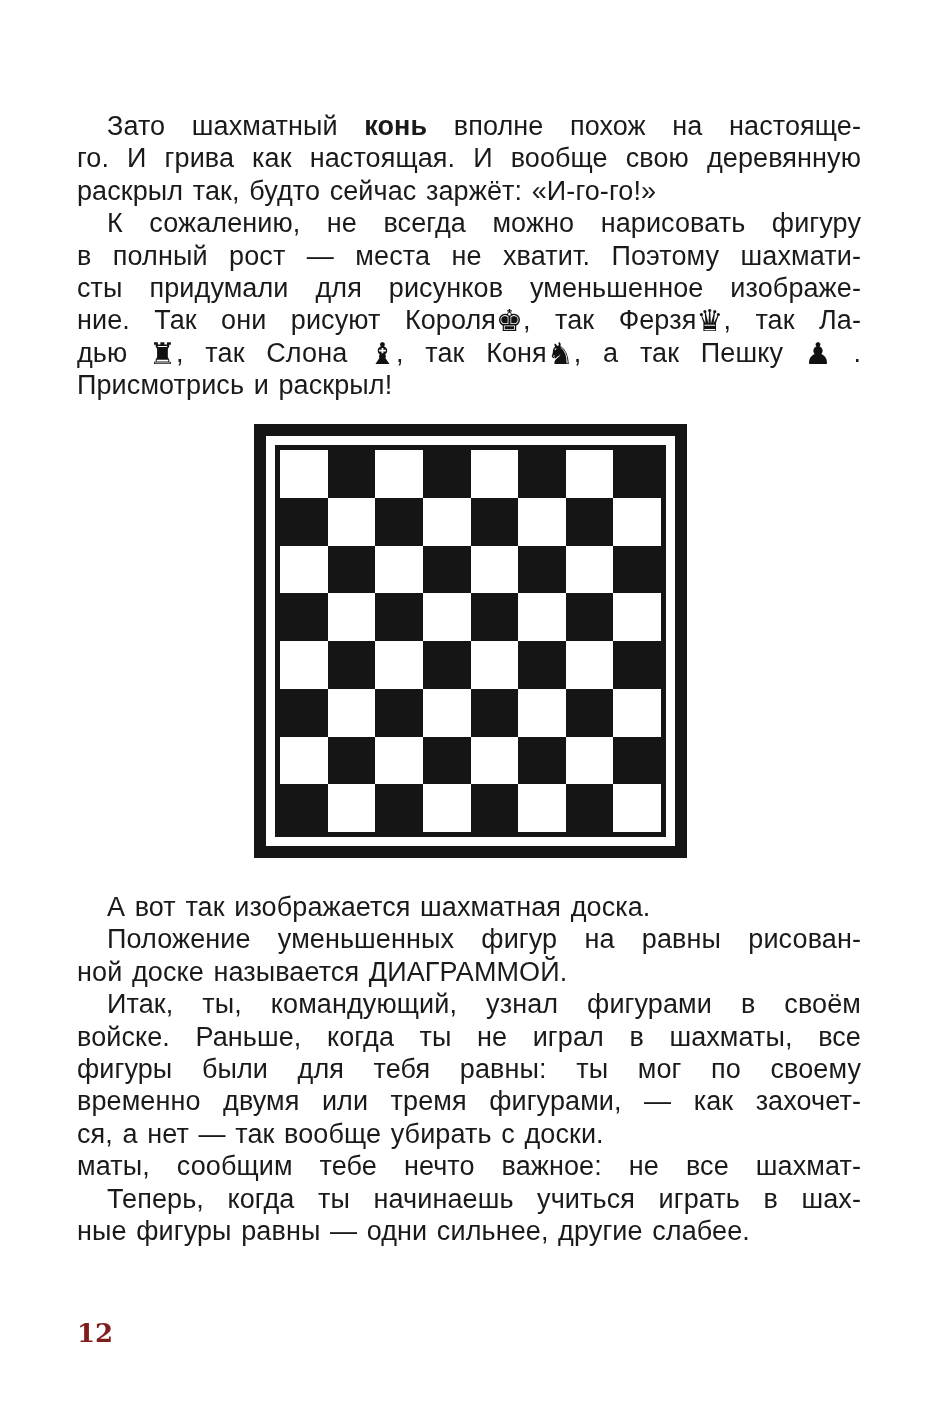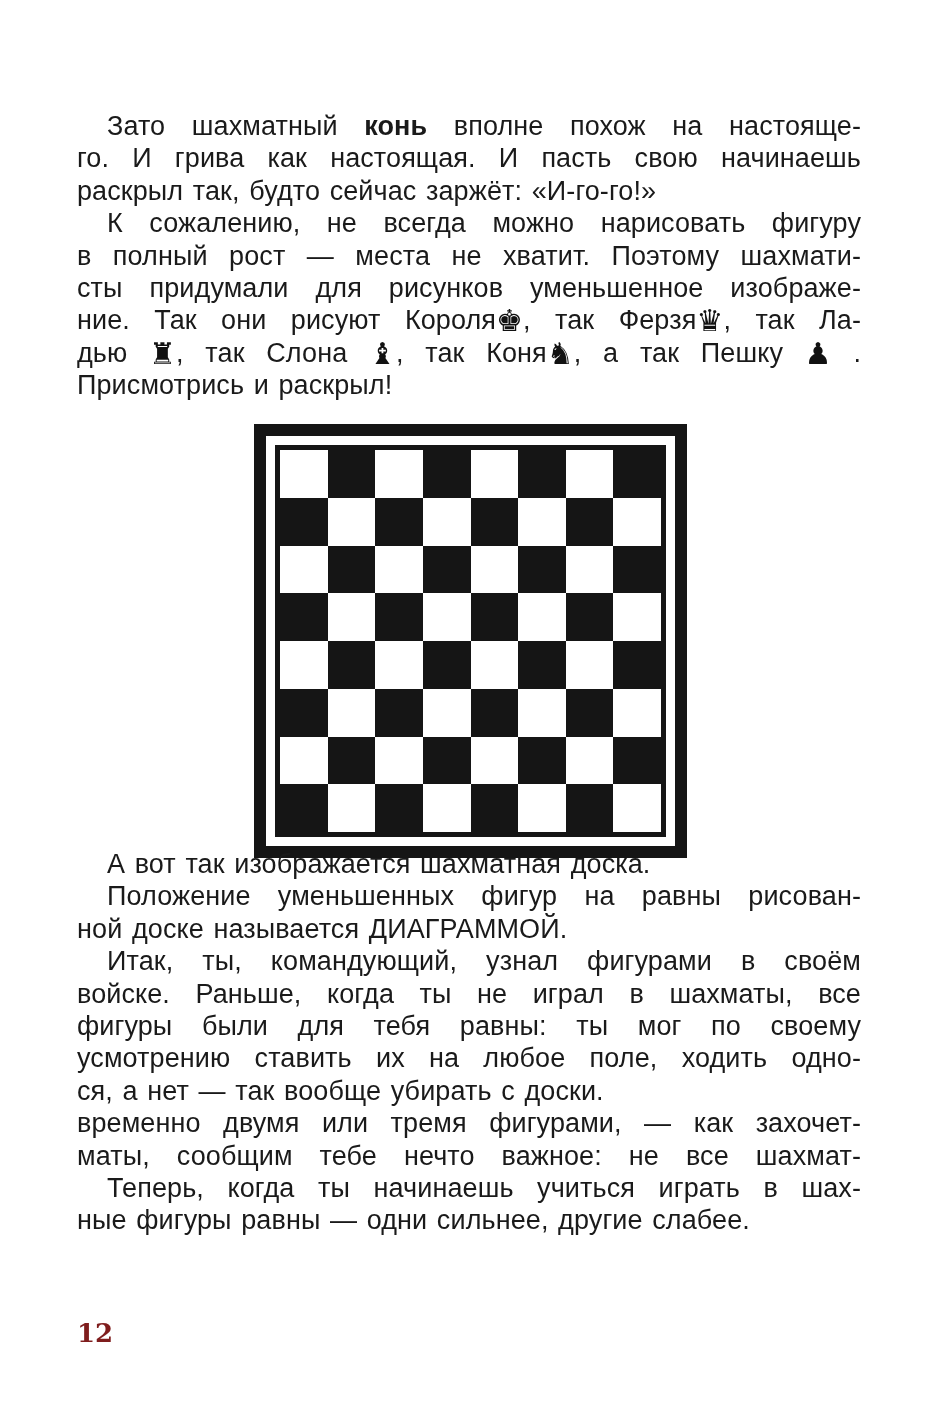--- a/index.html
+++ b/index.html
@@ -43,21 +43,21 @@
   .bold { font-weight: bold; }
   .piece {
     display: inline-block;
     font-family: "DejaVu Sans", sans-serif;
     font-size: 30px;
     line-height: 28px;
     vertical-align: -2px;
     color: #111;
   }
   .block1 { top: 110px; }
-  .block2 { top: 848px; }
+  .block2 { top: 891px; }
 
   
   .board-outer {
     position: absolute;
     left: 254px;
     top: 424px;
     width: 433px;
     height: 434px;
     background: #151515;
     box-sizing: border-box;
@@ -103,21 +103,21 @@
     color: #7f1d1d;
   }
 </style>
 </head>
 <body>
 
 <div class="page">
 
   <div class="text-block block1">
     <span class="line indent"><span>Зато шахматный </span><span class="bold">конь</span><span> вполне похож на настояще-</span></span>
-    <span class="line">го. И грива как настоящая. И пасть свою начинаешь</span>
+    <span class="line">го. И грива как настоящая. И вообще свою деревянную</span>
     <span class="line last">раскрыл так, будто сейчас заржёт: «И-го-го!»</span>
     <span class="line indent">К сожалению, не всегда можно нарисовать фигуру</span>
     <span class="line">в полный рост — места не хватит. Поэтому шахмати-</span>
     <span class="line">сты придумали для рисунков уменьшенное изображе-</span>
     <span class="line"><span>ние. Так они рисуют Короля</span><span class="piece">♚</span><span>, так Ферзя</span><span class="piece">♛</span><span>, так Ла-</span></span>
     <span class="line"><span>дью</span> <span class="piece">♜</span><span>, так Слона</span> <span class="piece">♝</span><span>, так Коня</span><span class="piece">♞</span><span>, а так Пешку</span> <span class="piece">♟</span> <span>.</span></span>
     <span class="line last">Присмотрись и раскрыл!</span>
   </div>
 
   <div class="board-outer">
@@ -193,22 +193,21 @@
     </div>
   </div>
 
   <div class="text-block block2">
     <span class="line last indent">А вот так изображается шахматная доска.</span>
     <span class="line indent">Положение уменьшенных фигур на равны рисован-</span>
     <span class="line last">ной доске называется ДИАГРАММОЙ.</span>
     <span class="line indent">Итак, ты, командующий, узнал фигурами в своём</span>
     <span class="line">войске. Раньше, когда ты не играл в шахматы, все</span>
     <span class="line">фигуры были для тебя равны: ты мог по своему</span>
-    <span class="line">усмотрению ставить их на любое поле, ходить одно-</span>
+    <span class="line">временно двумя или тремя фигурами, — как захочет-</span>
     <span class="line last">ся, а нет — так вообще убирать с доски.</span>
-    <span class="line">временно двумя или тремя фигурами, — как захочет-</span>
     <span class="line">маты, сообщим тебе нечто важное: не все шахмат-</span>
     <span class="line indent">Теперь, когда ты начинаешь учиться играть в шах-</span>
     <span class="line last">ные фигуры равны — одни сильнее, другие слабее.</span>
   </div>
 
   <div class="page-number">12</div>
 </div>
 
 </body></html>

